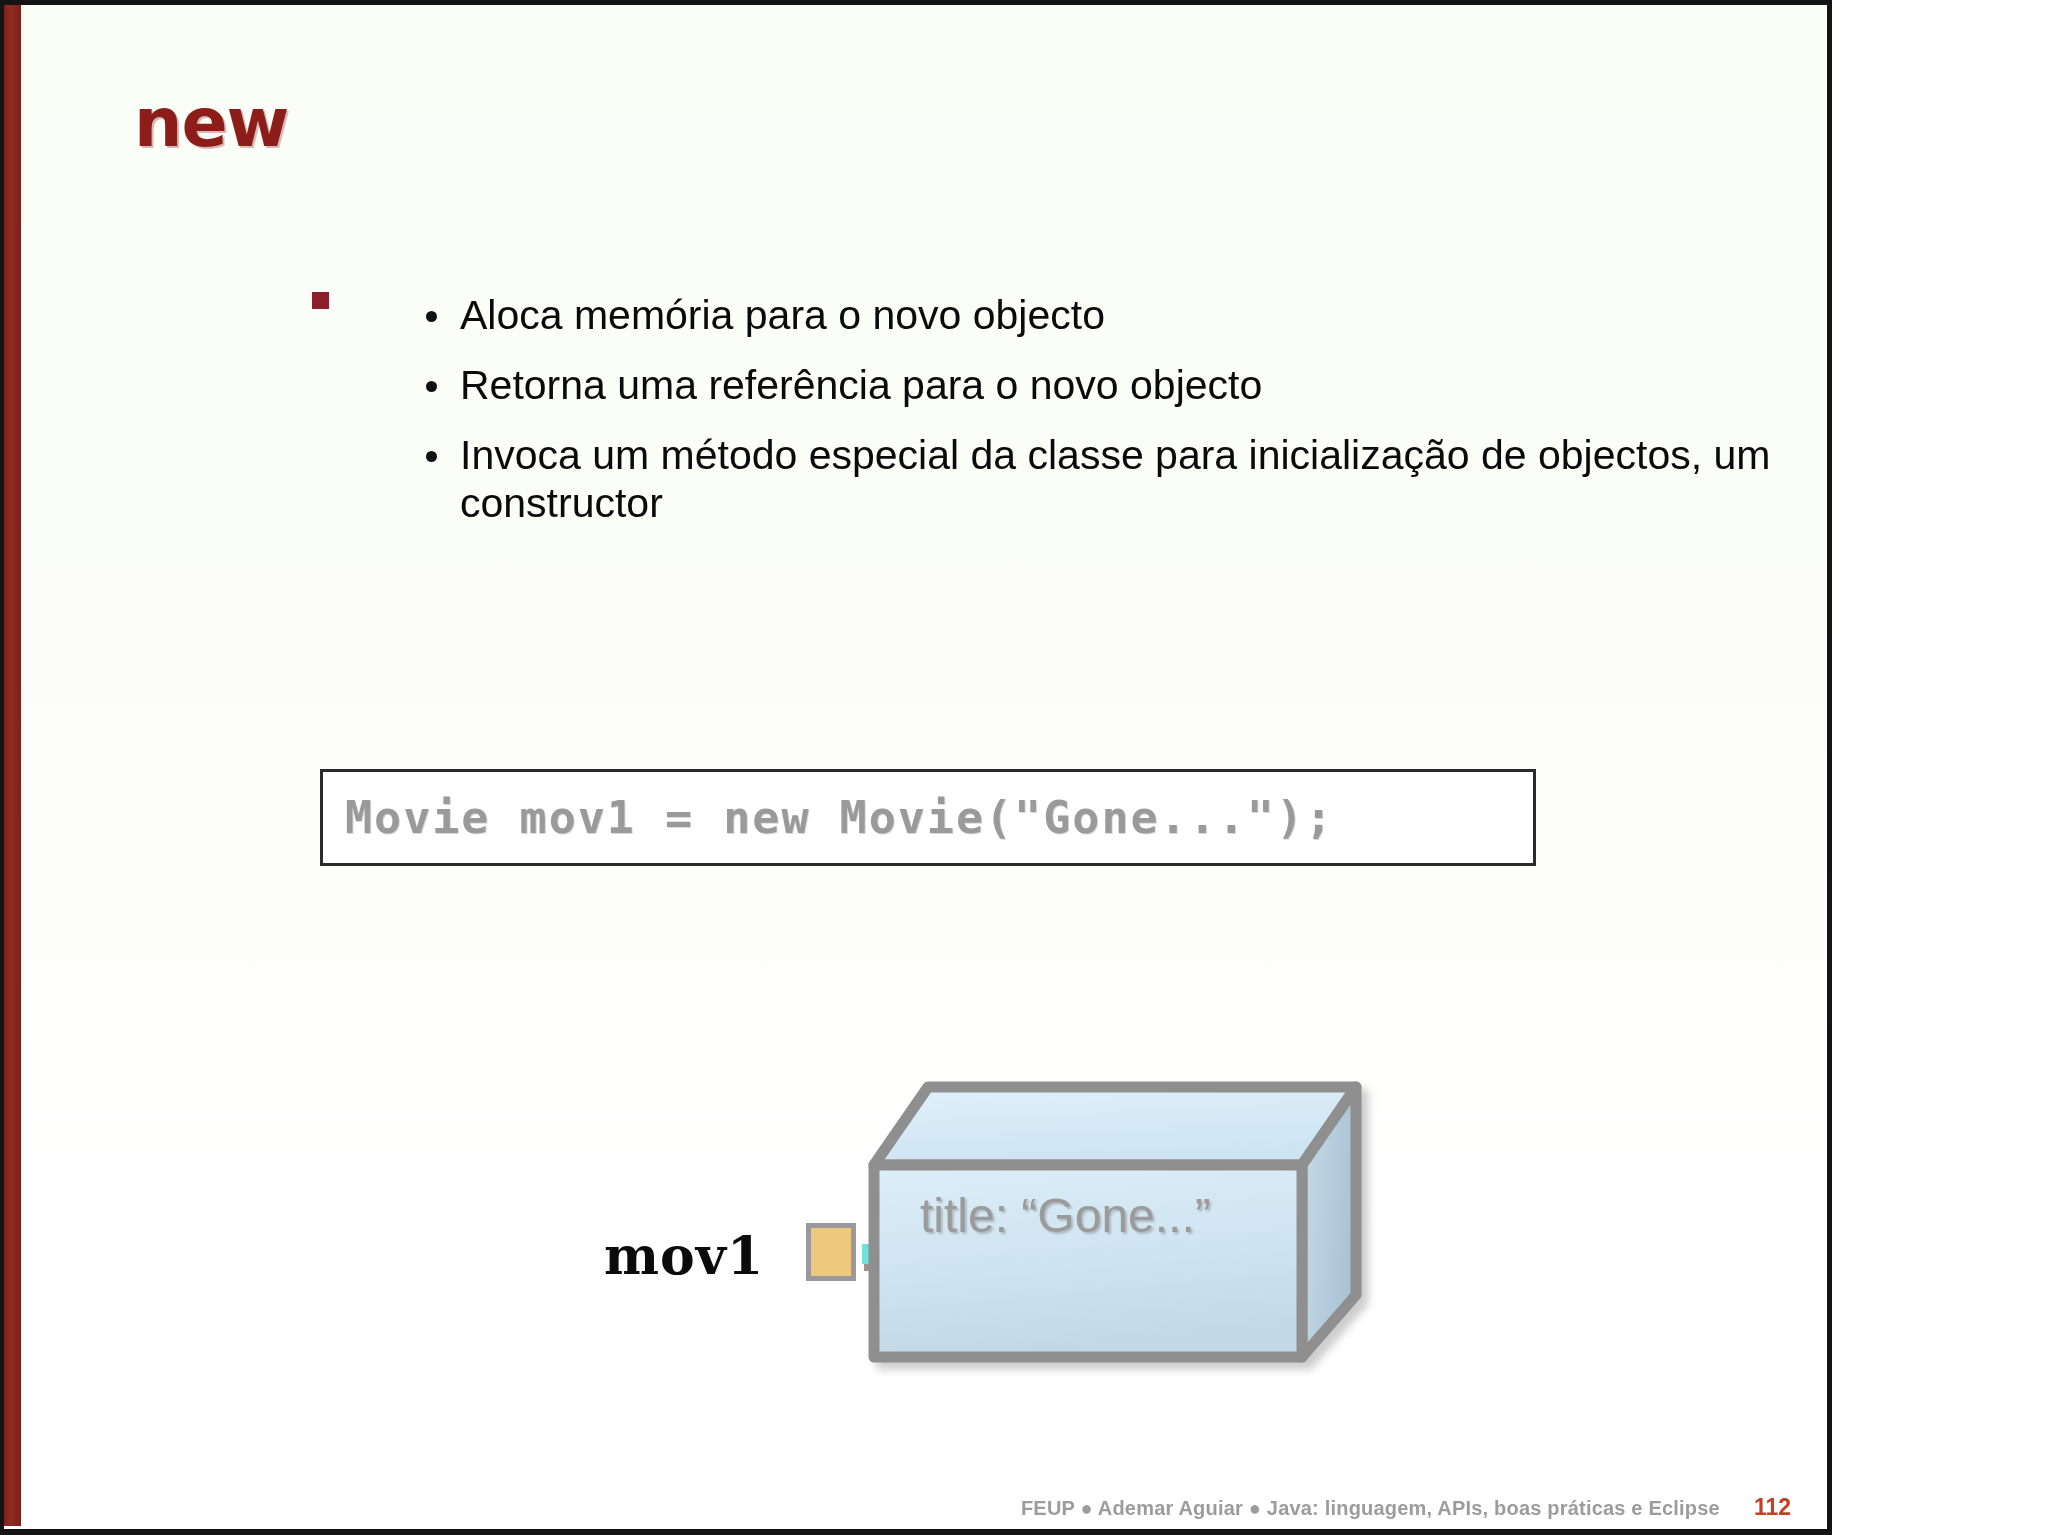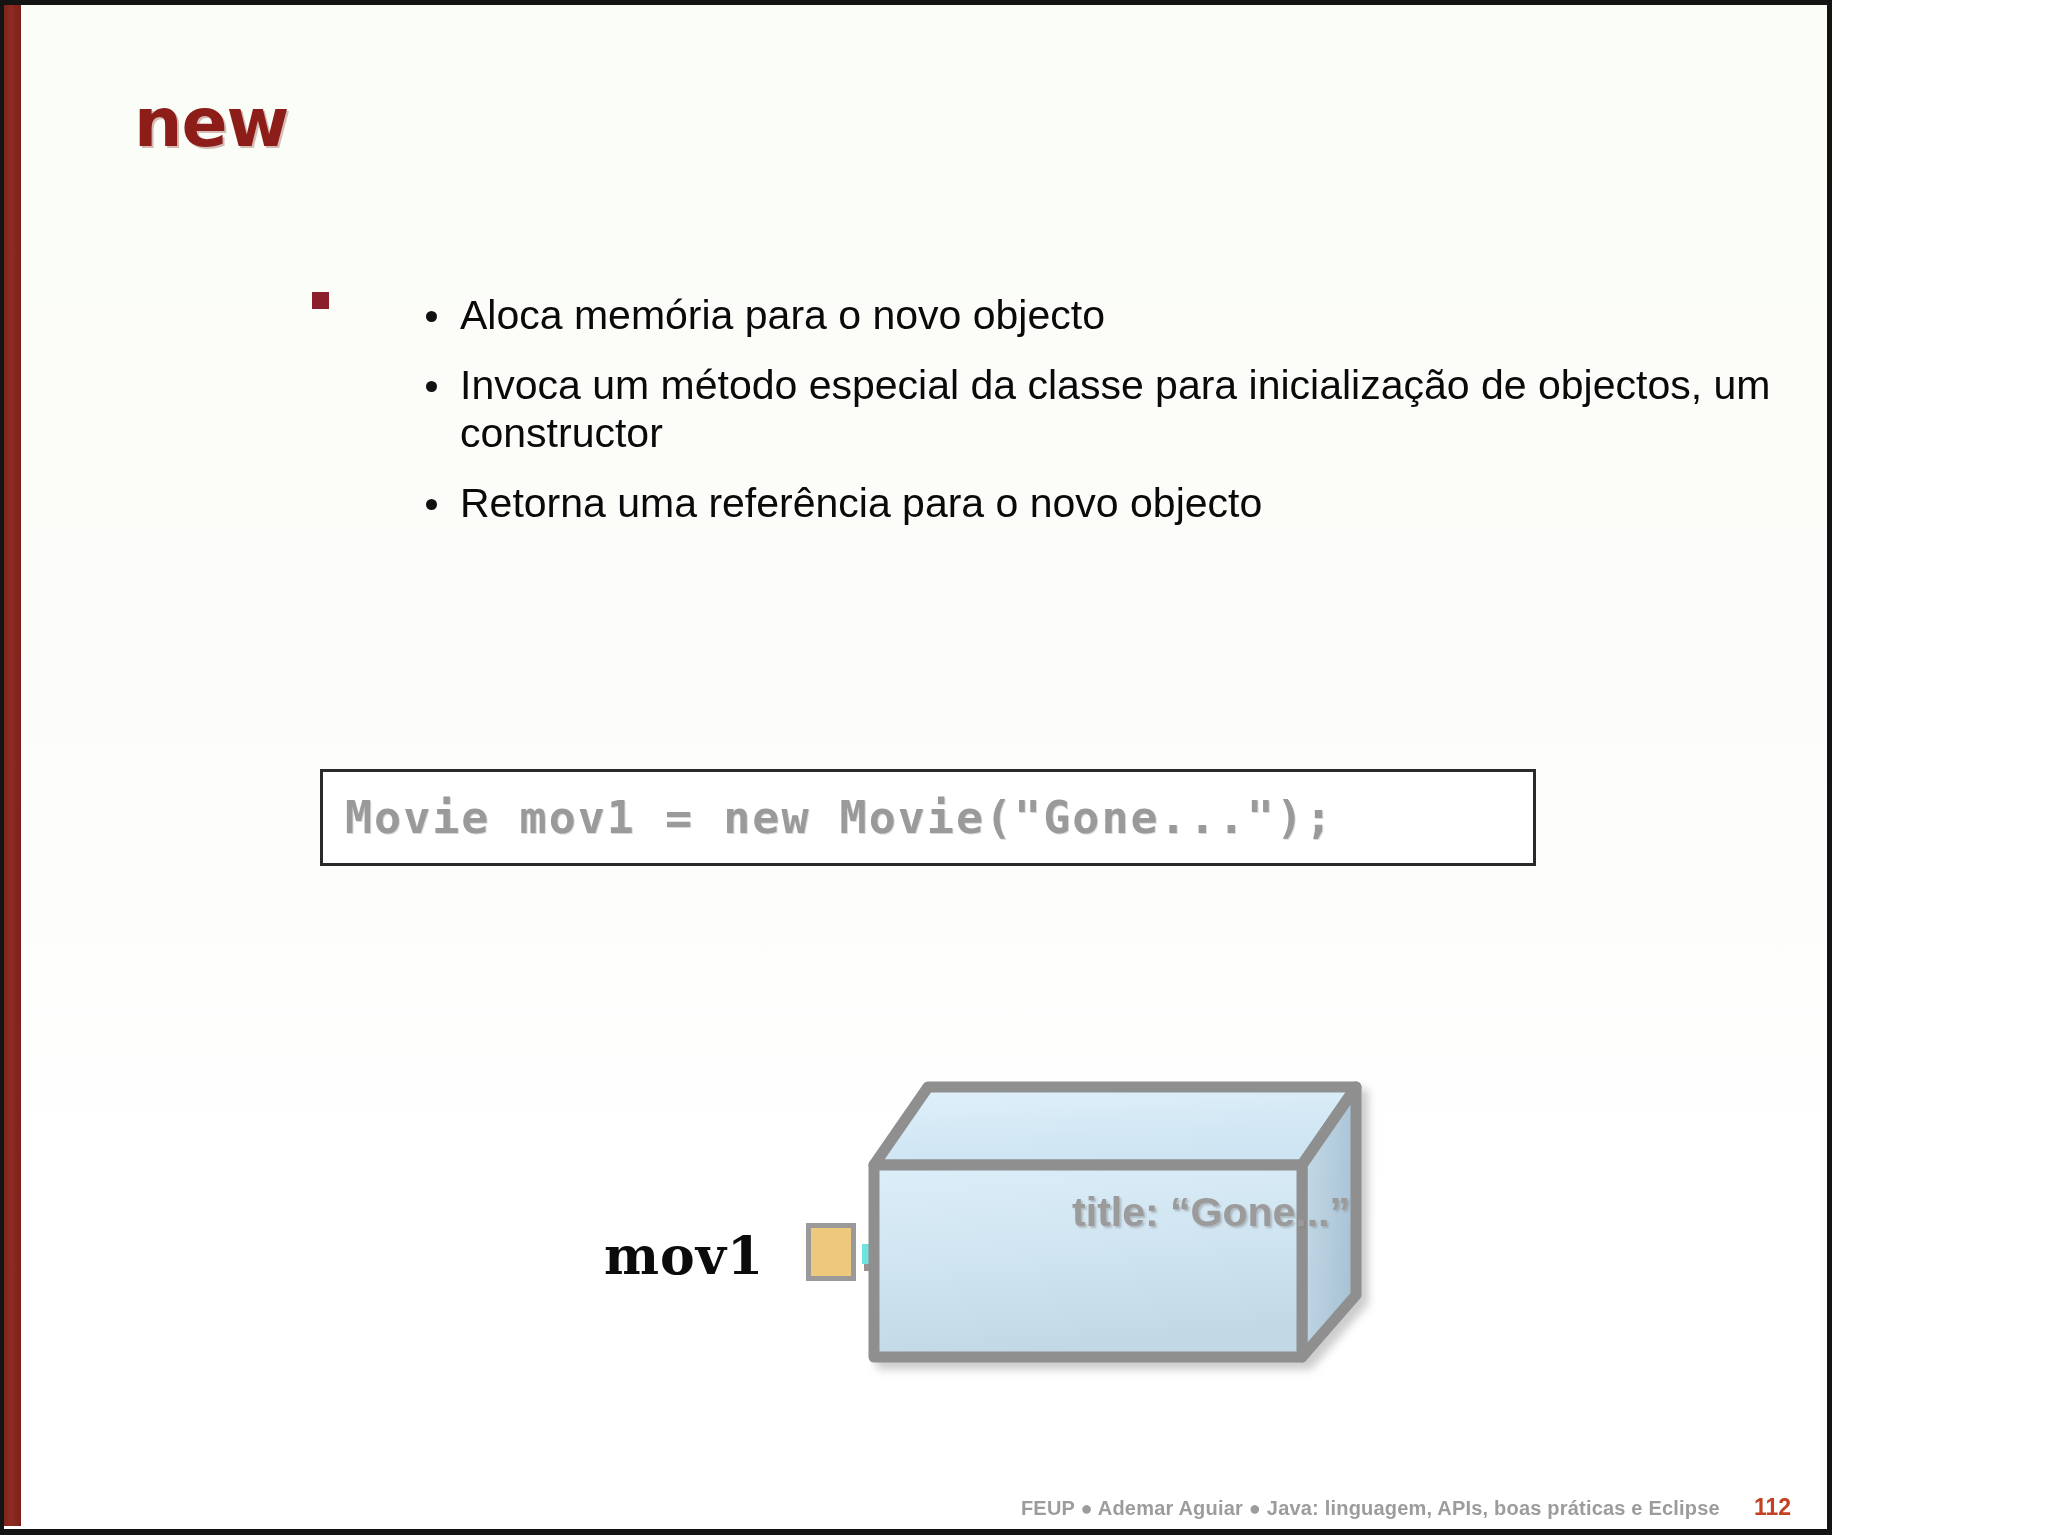--- a/index.html
+++ b/index.html
@@ -199,24 +199,24 @@
     width: 540px;
     height: 320px;
   }
   .box3d svg { display: block; }
 
   .box-text {
     position: absolute;
     left: 356px;
     top: 122px;
     width: 430px;
-    text-align: right;
+    text-align: left;
     font-family: "Liberation Sans", sans-serif;
-    font-weight: bold;
-    font-size: 41px;
+    font-weight: normal;
+    font-size: 48px;
     line-height: 1.22;
     color: #9b9b9b;
     text-shadow: 2px 2px 2px rgba(130,130,130,0.45);
     pointer-events: none;
   }
 
   
   .footer {
     position: absolute;
     right: 36px;
@@ -252,25 +252,25 @@
       <span class="sq"></span>
     </div>
 
     <ul class="sub-list">
       <li class="bullet-l2">
         <span class="dot"></span>
         <span>Aloca memória para o novo objecto</span>
       </li>
       <li class="bullet-l2">
         <span class="dot"></span>
-        <span>Invoca um método especial da classe para inicialização de objectos, um constructor</span>
+        <span>Retorna uma referência para o novo objecto</span>
       </li>
       <li class="bullet-l2">
         <span class="dot"></span>
-        <span>Retorna uma referência para o novo objecto</span>
+        <span>Invoca um método especial da classe para inicialização de objectos, um constructor</span>
       </li>
     </ul>
 
   </div>
 
   <div class="code-box">
     <div class="code-text">Movie mov1 = new Movie("Gone...");</div>
   </div>
 
   <div class="diagram">

